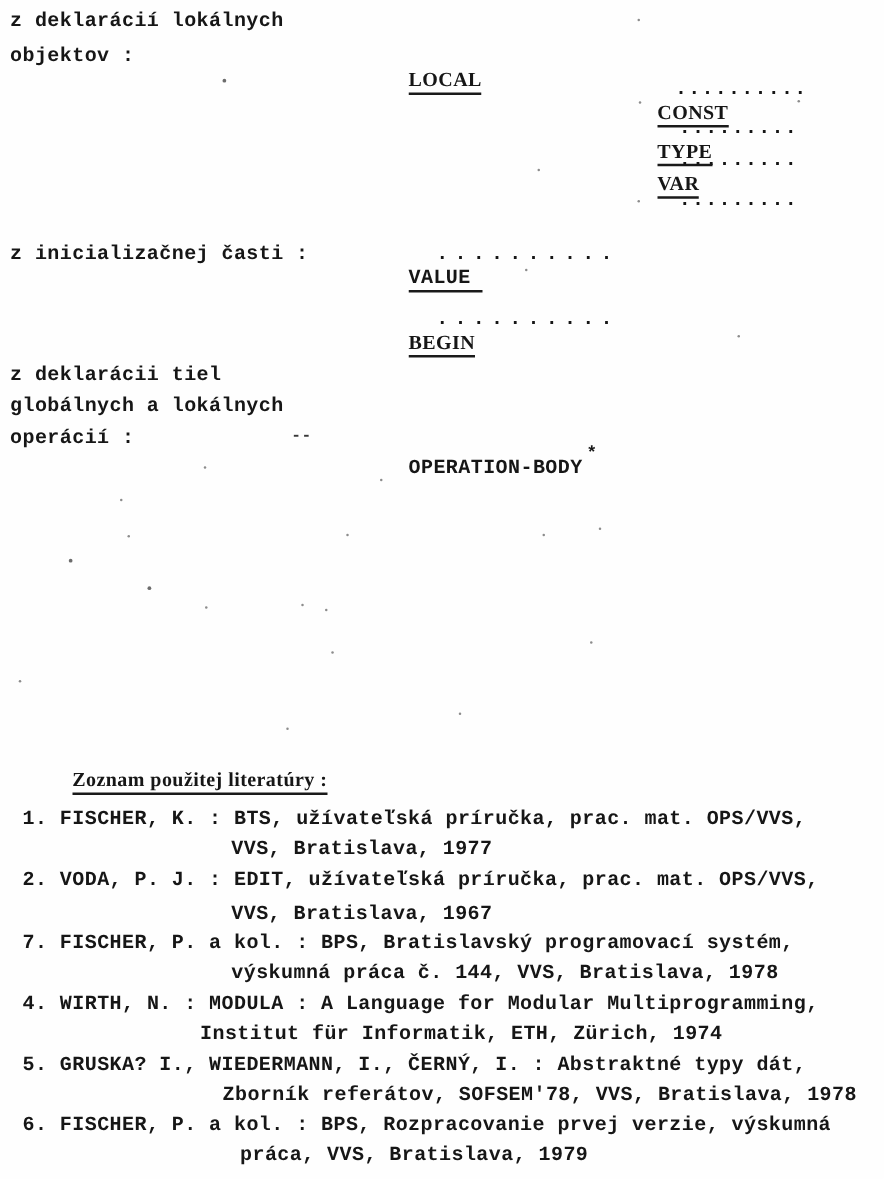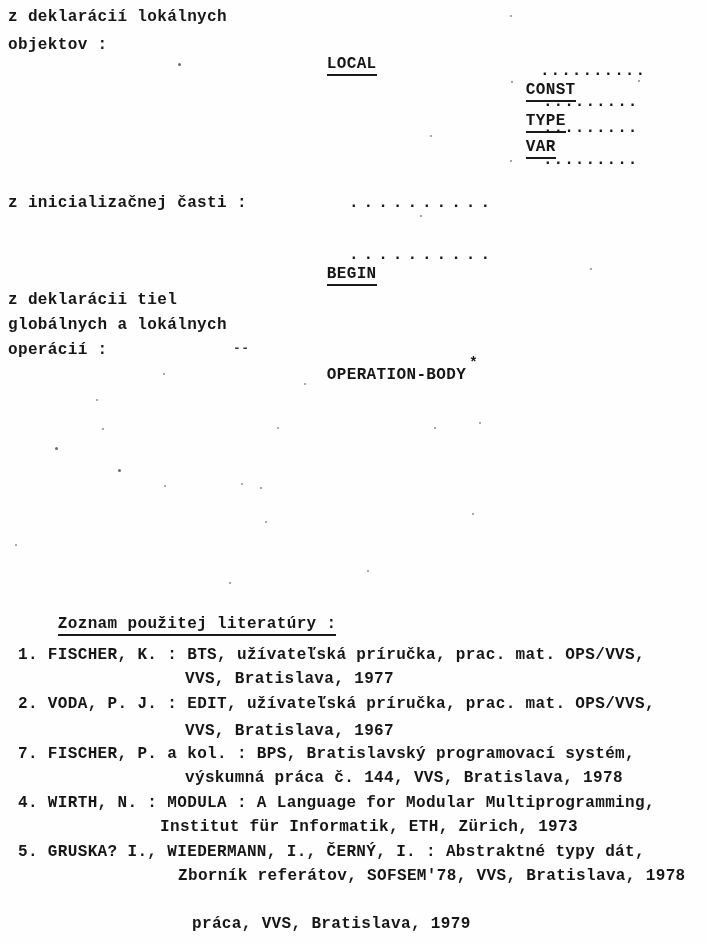--- a/index.html
+++ b/index.html
@@ -14,21 +14,21 @@
     font-weight: 700;
     font-size: 16px;
     letter-spacing: 0.35px;
     color: #161616;
   }
   .line {
     position: absolute;
     white-space: pre;
     line-height: 19px;
   }
-  .u { border-bottom: 2px solid #1a1a1a; padding-bottom: 1px; }
+  .u { border-bottom: 2px solid #1a1a1a; padding-bottom: 1px; font-family: Liberation Serif, serif; }
   .u-ext { border-bottom: 2px solid #1a1a1a; padding-bottom: 1px; padding-right: 9px; }
   .dots-tight { letter-spacing: 1px; }
   .dots-wide { letter-spacing: 5px; }
   .star {
     font-size: 14px;
     position: relative;
     top: -6px;
     left: 3px;
   }
   .dash { opacity: 0.85; }
@@ -66,20 +66,23 @@
   <div class="line dots-tight" style="left:543px; top:93px">.........</div>
 
   <div class="line" style="left:486px; top:119px">
     <span class="u">VAR</span>
   </div>
   <div class="line dots-tight" style="left:543px; top:119px">.........</div>
 
   <div class="line dots-tight" style="left:543px; top:151px">.........</div>
 
   <div class="line" style="left:8px; top:194px">z inicializačnej časti :</div>
+  <div class="line" style="left:287px; top:194px">
+    <span class="u-ext">VALUE</span>
+  </div>
   <div class="line dots-wide" style="left:349px; top:194px">..........</div>
 
   <div class="line" style="left:287px; top:246px">
     <span class="u">BEGIN</span>
   </div>
   <div class="line dots-wide" style="left:349px; top:246px">..........</div>
 
   <div class="line" style="left:8px; top:291px">z deklarácii tiel</div>
   <div class="line" style="left:8px; top:316px">globálnych a lokálnych</div>
   <div class="line" style="left:8px; top:341px">operácií :</div>
@@ -95,25 +98,26 @@
   <div class="line" style="left:18px;  top:646px">1. FISCHER, K. : BTS, užívateľská príručka, prac. mat. OPS/VVS,</div>
   <div class="line" style="left:185px; top:670px">VVS, Bratislava, 1977</div>
 
   <div class="line" style="left:18px;  top:695px">2. VODA, P. J. : EDIT, užívateľská príručka, prac. mat. OPS/VVS,</div>
   <div class="line" style="left:185px; top:722px">VVS, Bratislava, 1967</div>
 
   <div class="line" style="left:18px;  top:745px">7. FISCHER, P. a kol. : BPS, Bratislavský programovací systém,</div>
   <div class="line" style="left:185px; top:769px">výskumná práca č. 144, VVS, Bratislava, 1978</div>
 
   <div class="line" style="left:18px;  top:794px">4. WIRTH, N. : MODULA : A Language for Modular Multiprogramming,</div>
-  <div class="line" style="left:160px; top:818px">Institut für Informatik, ETH, Zürich, 1973</div>
+  <div class="line" style="left:160px; top:818px">Institut für Informatik, ETH, Zürich, 1974</div>
 
   <div class="line" style="left:18px;  top:843px">5. GRUSKA? I., WIEDERMANN, I., ČERNÝ, I. : Abstraktné typy dát,</div>
   <div class="line" style="left:178px; top:867px">Zborník referátov, SOFSEM'78, VVS, Bratislava, 1978</div>
 
+  <div class="line" style="left:18px;  top:891px">6. FISCHER, P. a kol. : BPS, Rozpracovanie prvej verzie, výskumná</div>
   <div class="line" style="left:192px; top:915px">práca, VVS, Bratislava, 1979</div>
 
   <div class="speck" style="left:178px; top:63px"></div>
   <div class="speck sm" style="left:510px; top:15px"></div>
   <div class="speck sm" style="left:511px; top:81px"></div>
   <div class="speck sm" style="left:638px; top:80px"></div>
   <div class="speck sm" style="left:430px; top:135px"></div>
   <div class="speck sm" style="left:510px; top:160px"></div>
   <div class="speck sm" style="left:420px; top:215px"></div>
   <div class="speck sm" style="left:590px; top:268px"></div>

